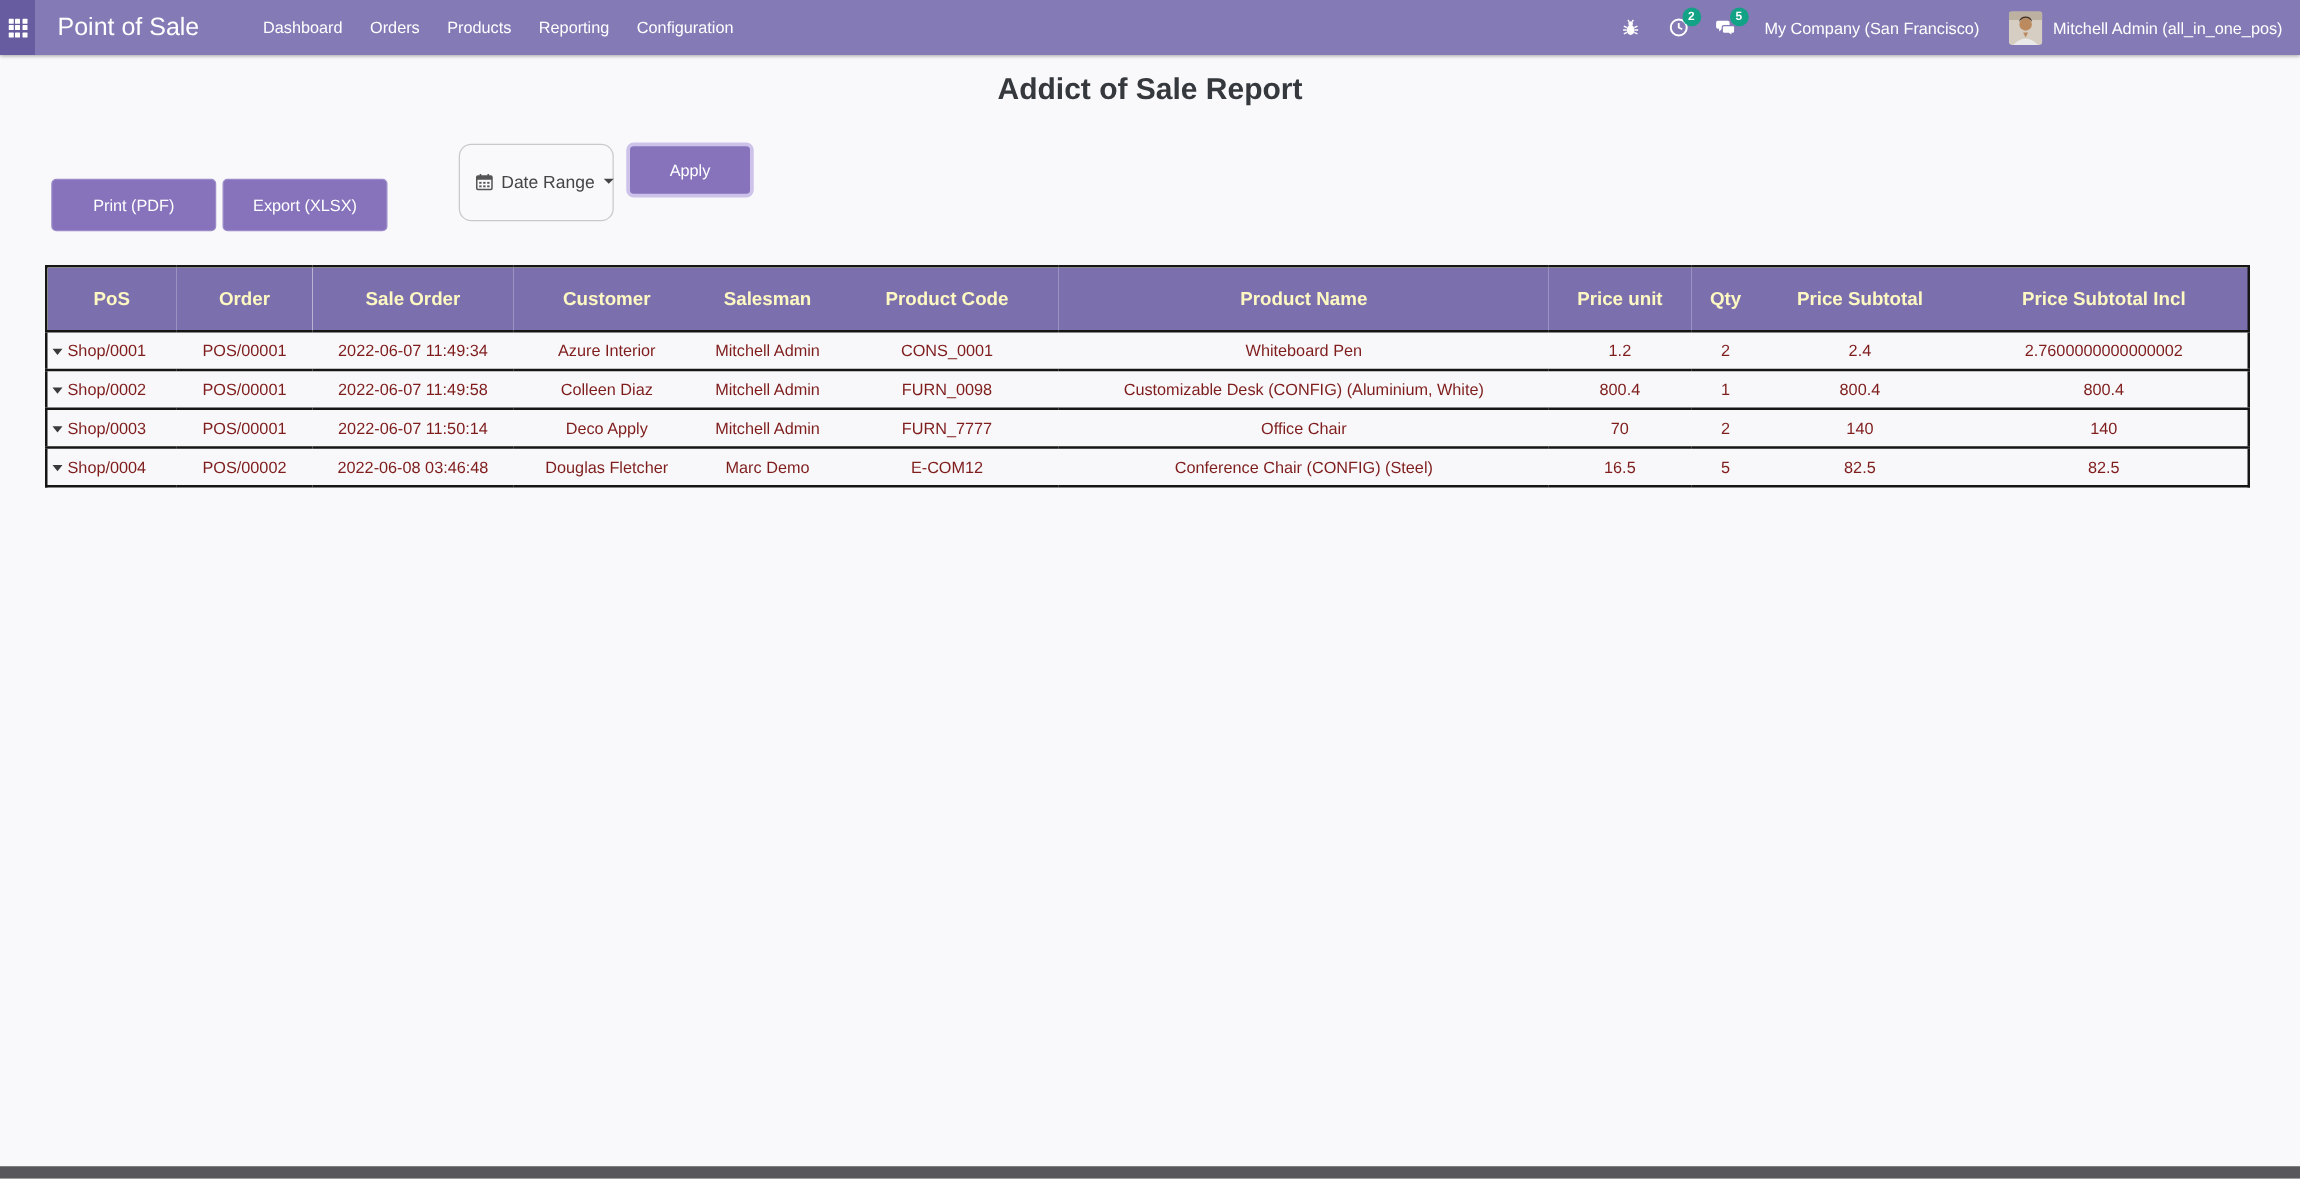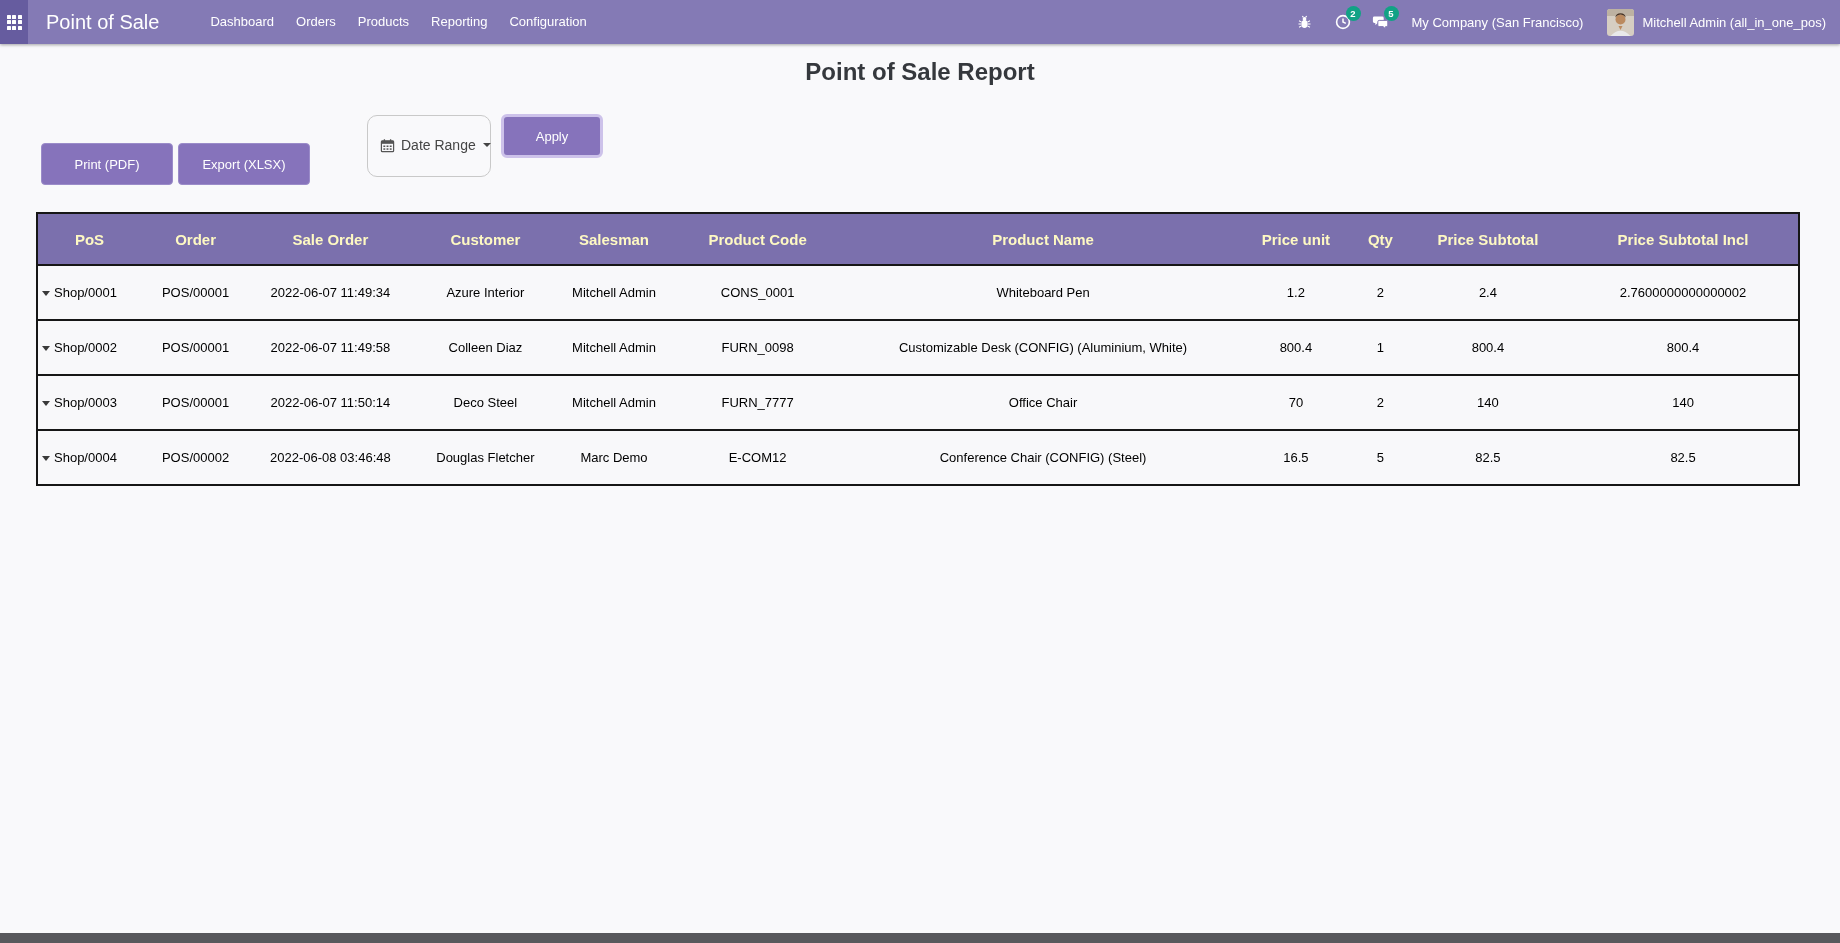--- a/index.html
+++ b/index.html
@@ -69,21 +69,21 @@
   
   .report-table {
     width:1764px; margin:27px 0 0 36px; border-collapse:collapse;
     background:#f8f8fa; border:2px solid #161616; table-layout:fixed;
   }
   .report-table th {
     background:var(--c-table-header); color:#fef9c3; font-size:15px; font-weight:bold;
     height:52px; padding:0 2px; overflow:hidden;
   }
   .report-table td {
-    height:55px; font-size:13px; color:#000000; text-align:center; padding:0 2px; overflow:hidden;
+    height:31px; font-size:13px; color:#7f1d1d; text-align:center; padding:0 2px; overflow:hidden;
   }
   .report-table tbody tr { border-top:2px solid #161616; }
   .report-table td:first-child { text-align:left; padding-left:4px; }
   .row-caret {
     width:0; height:0; border-left:4px solid transparent; border-right:4px solid transparent;
     border-top:5px solid #3a3a3a; display:inline-block; margin-right:4px; vertical-align:middle; cursor:pointer;
   }
 
   .footer-bar { position:absolute; left:0; right:0; bottom:0; height:10px; background:#58585c; }
 </style>
@@ -147,21 +147,21 @@
         <circle cx="13.5" cy="10.5" r="5" fill="#bb8a5f"></circle>
         <path d="M8.2 8.6 a5.4 5.4 0 0 1 10.6 0 q-2.6 -3.4 -5.3 -3.2 q-2.7 -.2 -5.3 3.2 z" fill="#4a3526"></path>
         <path d="M3.5 27 q10 -10.5 20 0 z" fill="#e9e9ea"></path>
         <path d="M11.5 17 h4 l-2 4 z" fill="#bb8a5f"></path>
       </svg>
     </div>
     <div class="user-name">Mitchell Admin (all_in_one_pos)</div>
   </div>
 </div>
 
-<div class="page-title">Point of Sale Report</div>
+<div class="page-title">Addict of Sale Report</div>
 
 <div class="controls">
   <button class="btn">Print (PDF)</button>
   <button class="btn export">Export (XLSX)</button>
 
   <div class="dropdown-box date">
     <div class="dropdown-label">
       <svg width="15" height="15" viewBox="0 0 16 16">
         <rect x="1.5" y="3" width="13" height="11.5" rx="1" fill="none" stroke="#555" stroke-width="1.3"></rect>
         <rect x="1.5" y="3" width="13" height="3.2" fill="#555"></rect>
@@ -237,21 +237,21 @@
         <td>Customizable Desk (CONFIG) (Aluminium, White)</td>
         <td>800.4</td>
         <td>1</td>
         <td>800.4</td>
         <td>800.4</td>
       </tr>
       <tr>
         <td><span class="row-caret"></span><span>Shop/0003</span></td>
         <td>POS/00001</td>
         <td>2022-06-07 11:50:14</td>
-        <td>Deco Steel</td>
+        <td>Deco Apply</td>
         <td>Mitchell Admin</td>
         <td>FURN_7777</td>
         <td>Office Chair</td>
         <td>70</td>
         <td>2</td>
         <td>140</td>
         <td>140</td>
       </tr>
       <tr>
         <td><span class="row-caret"></span><span>Shop/0004</span></td>

